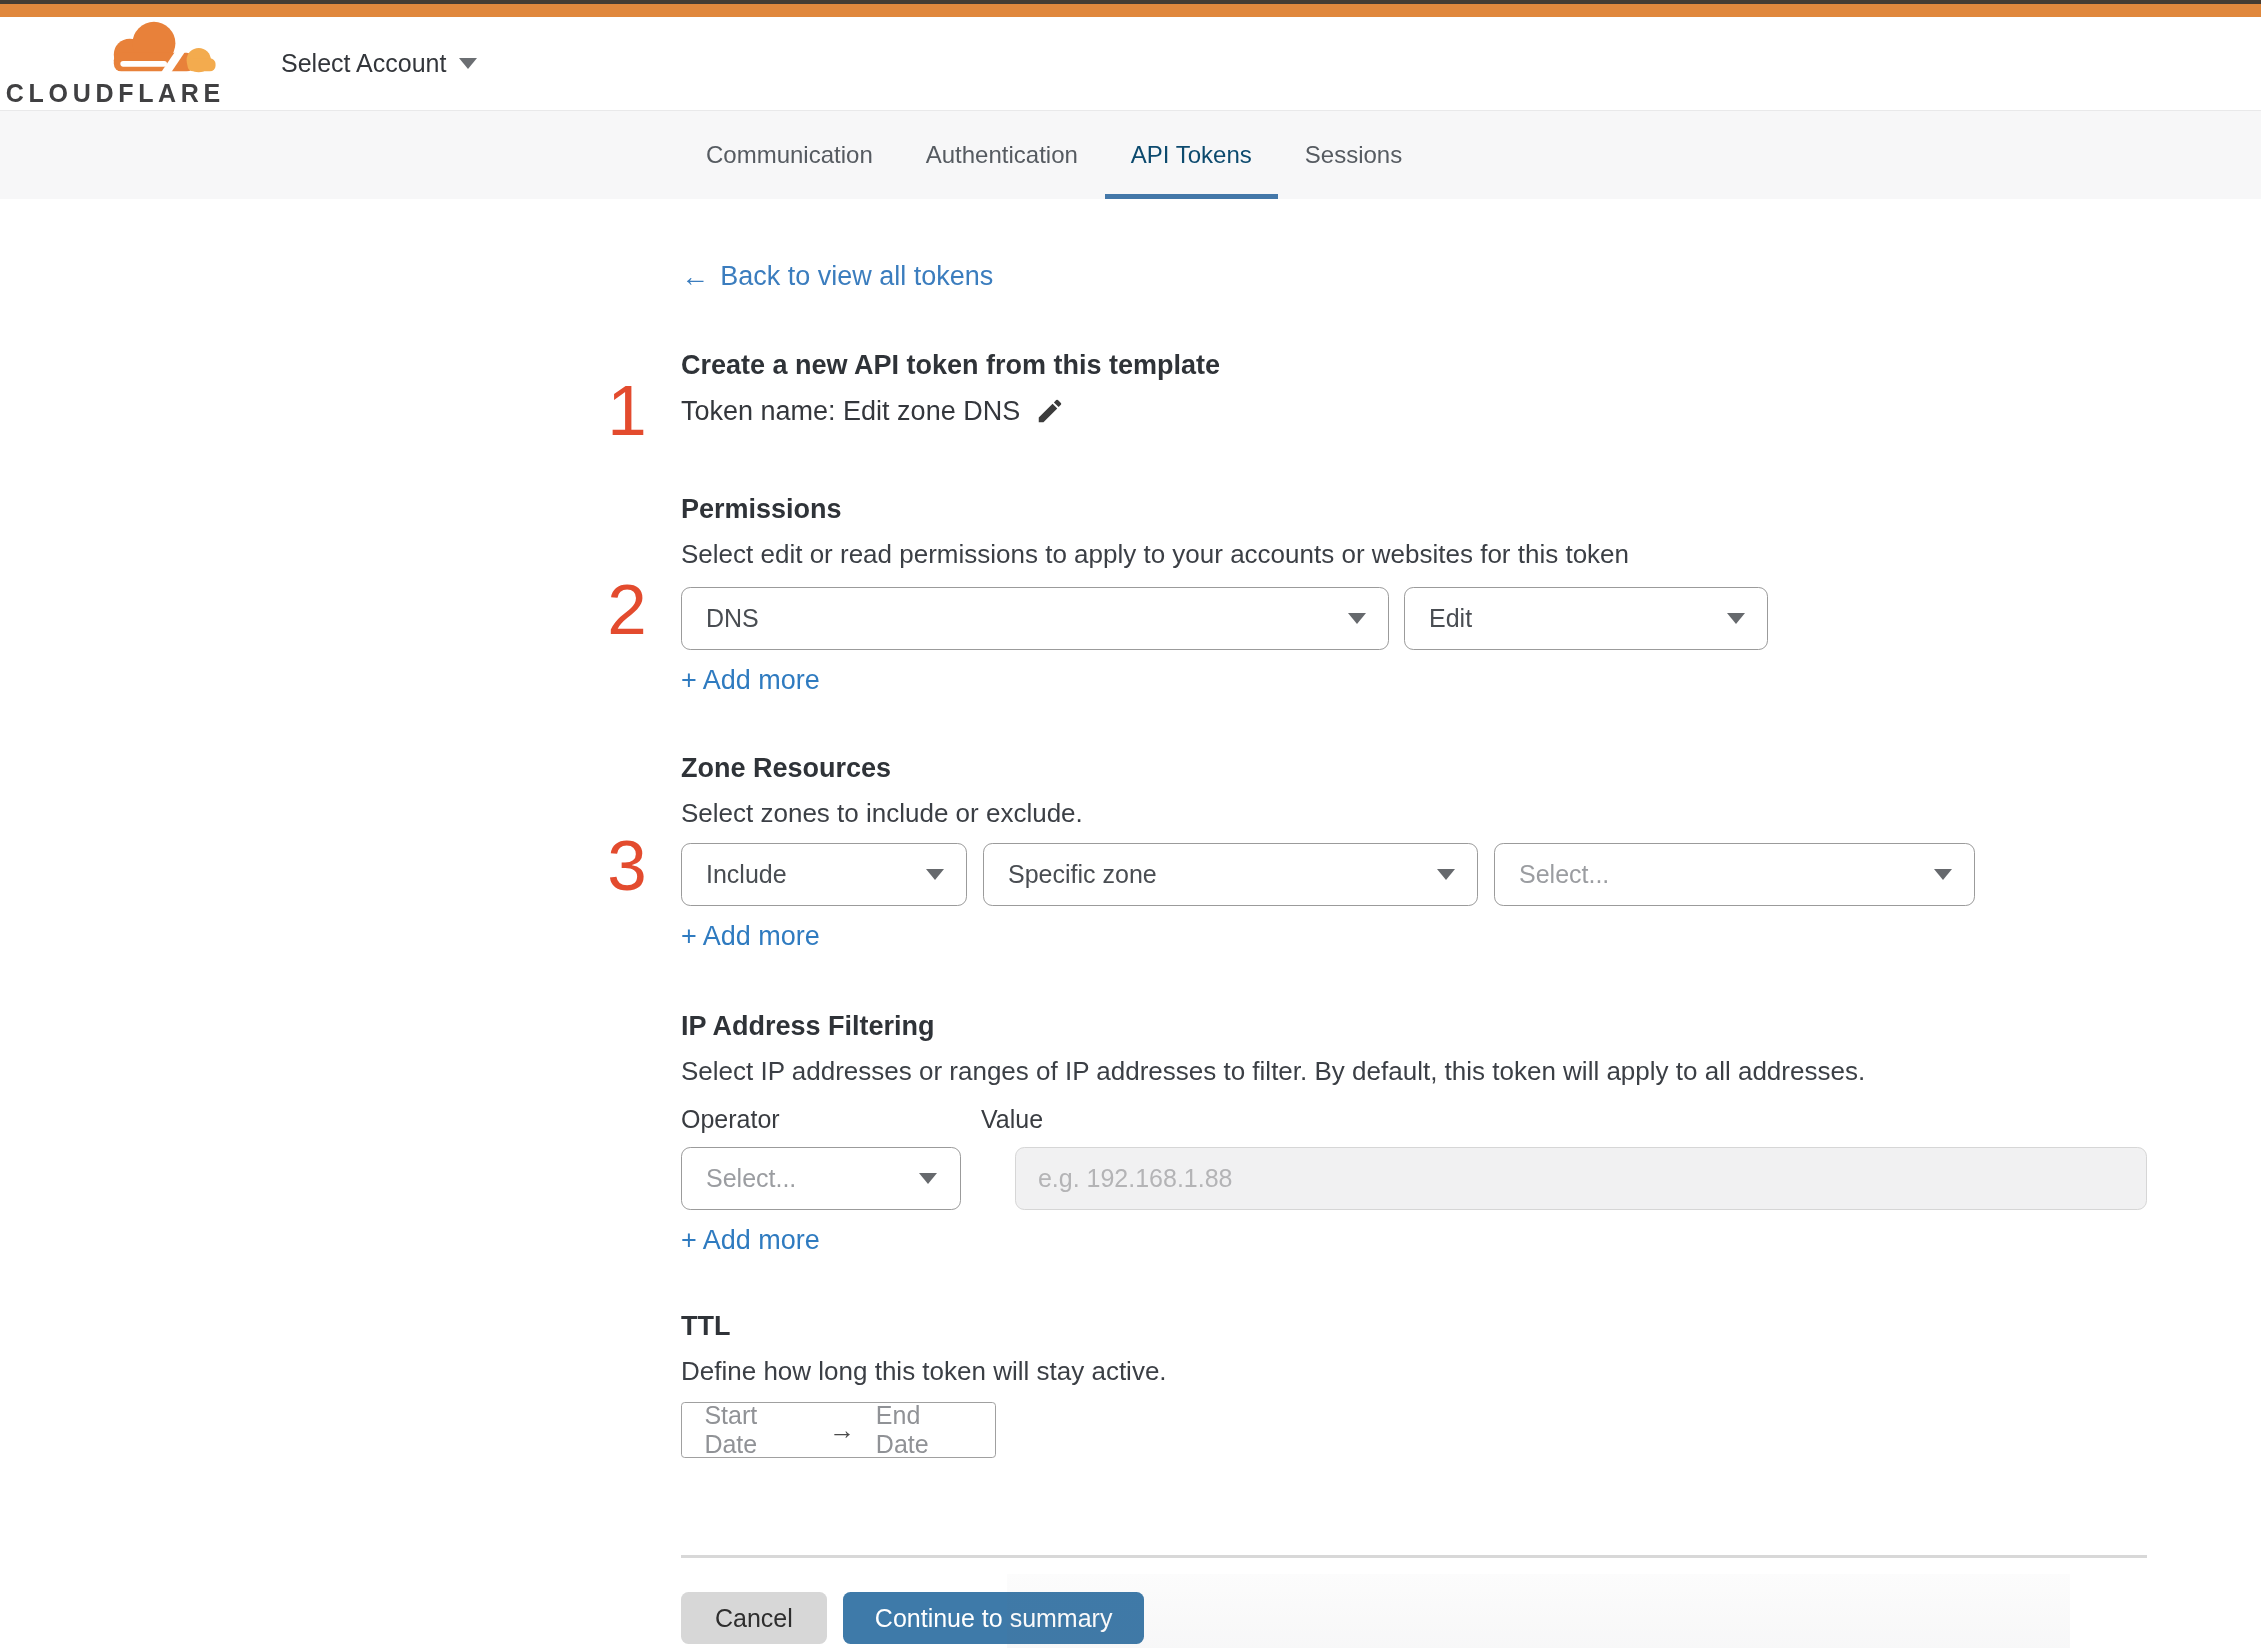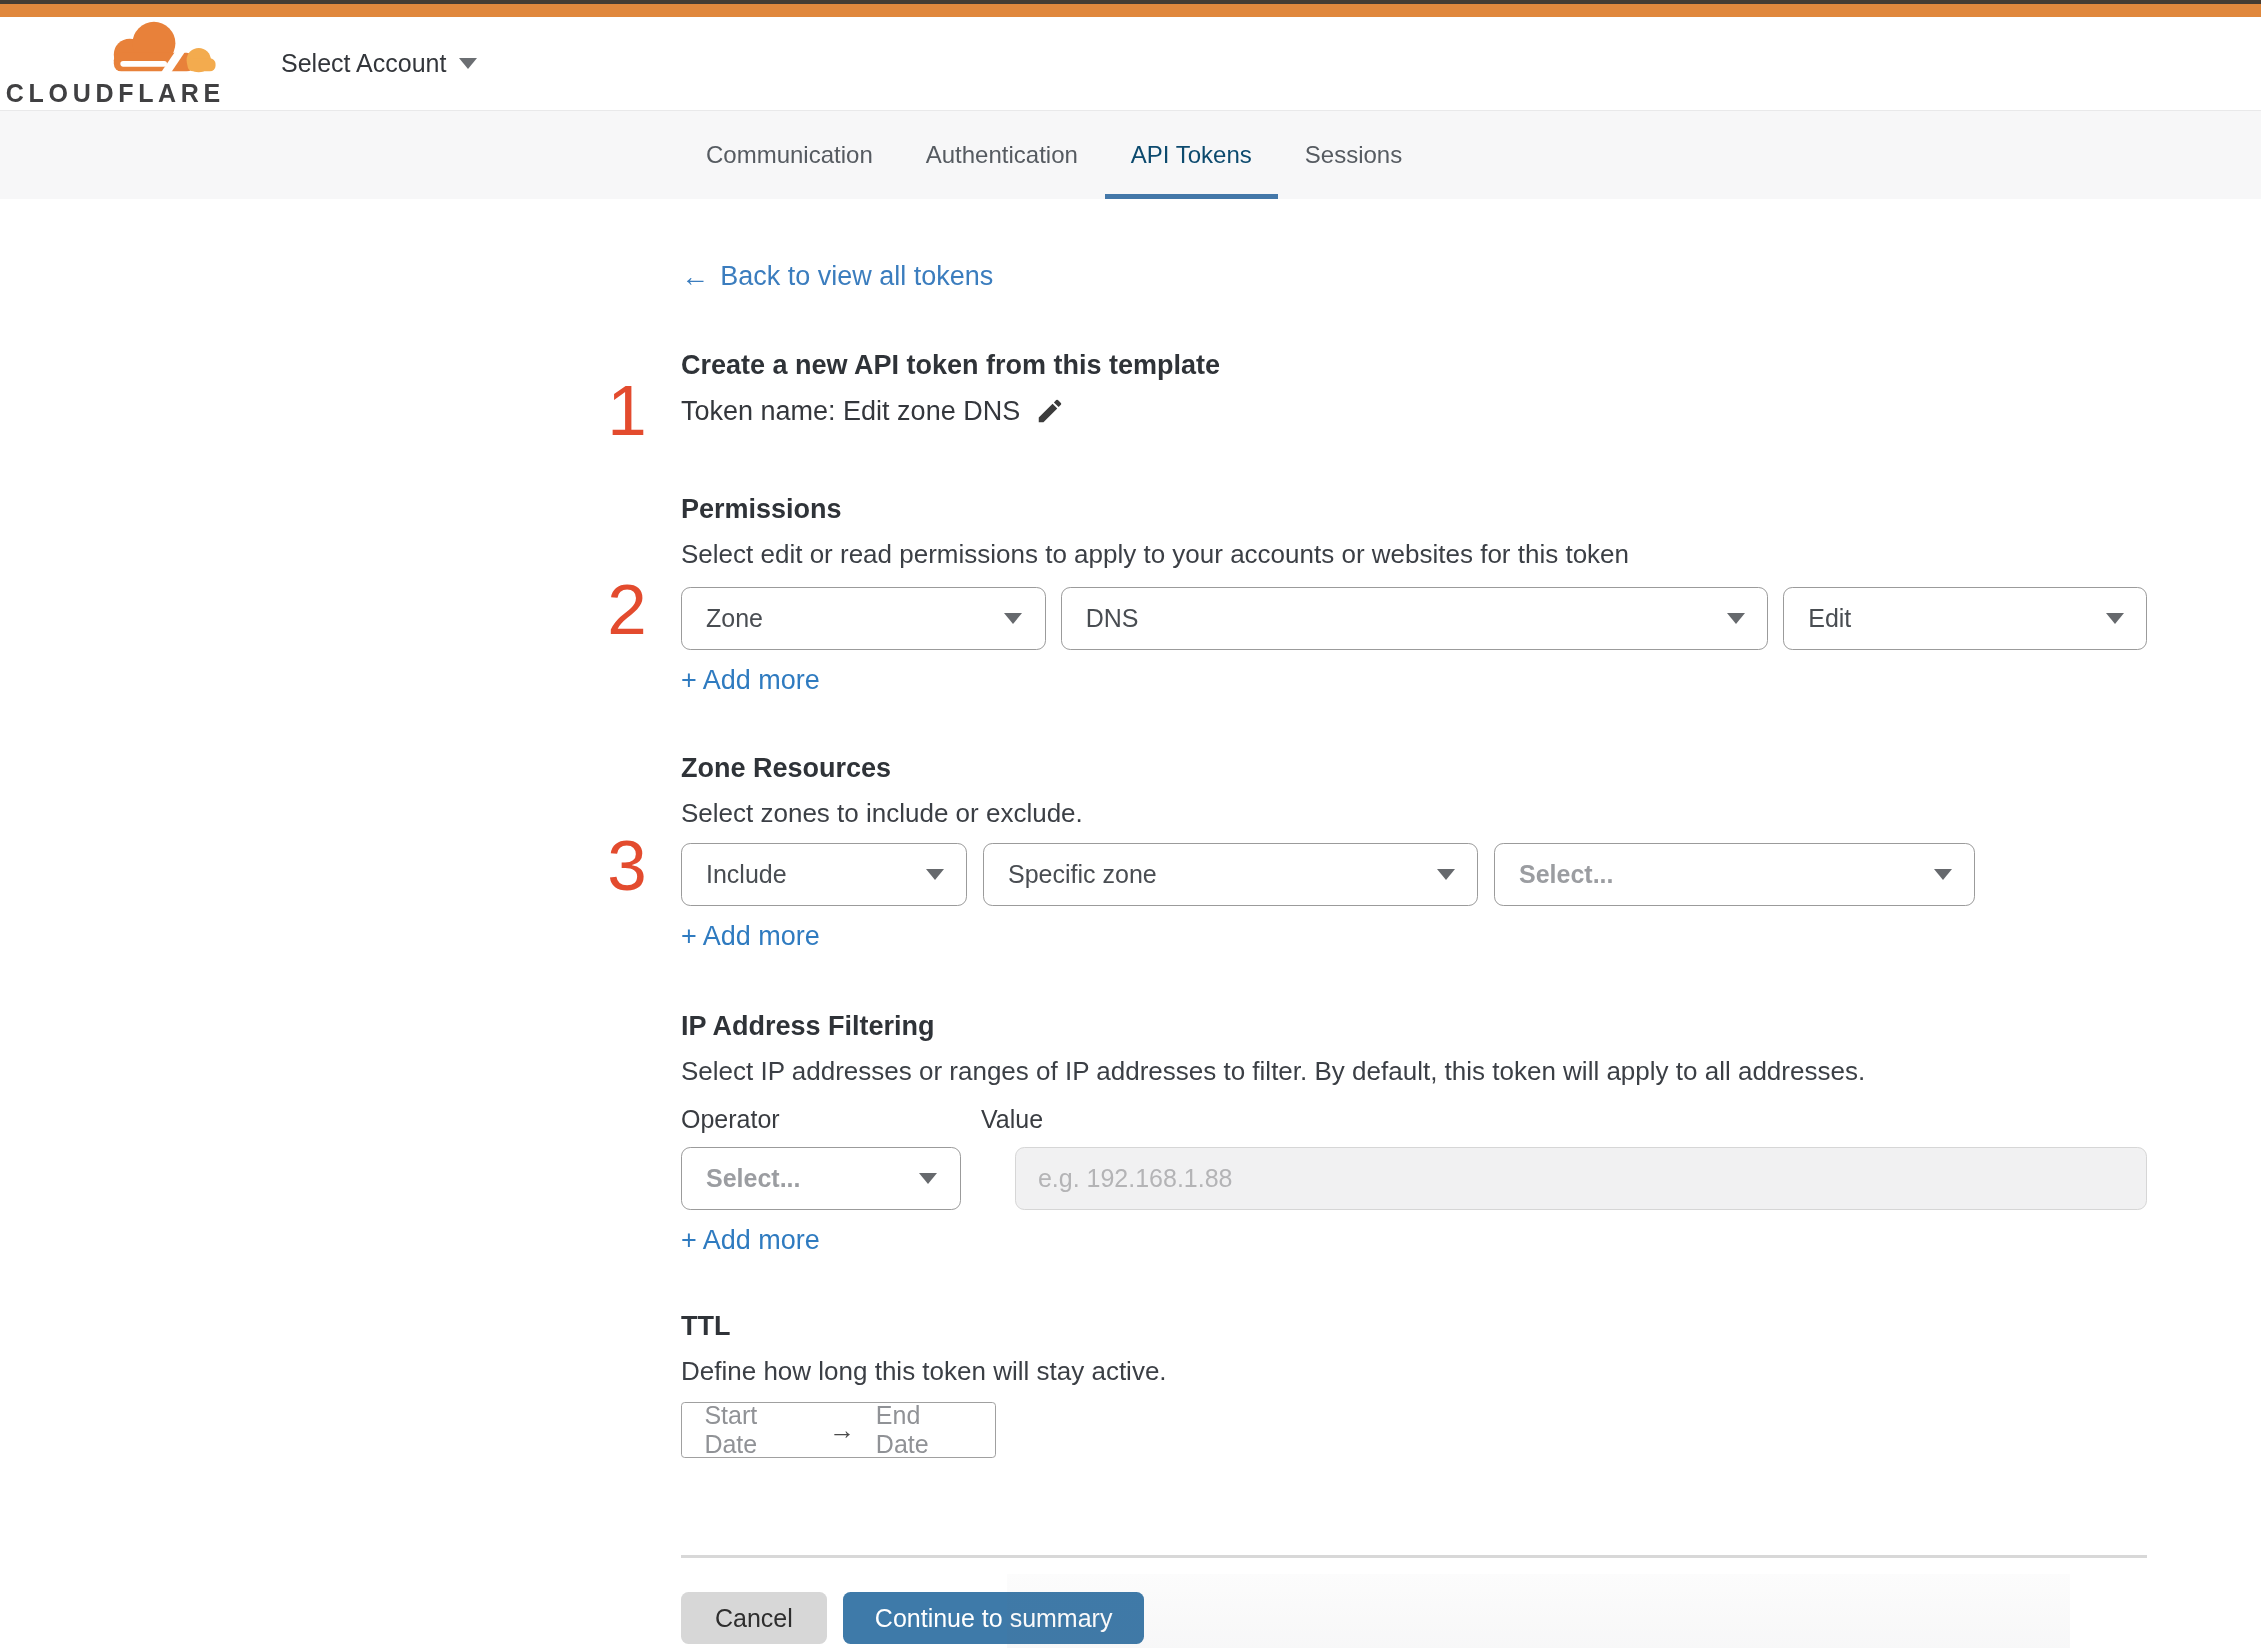--- a/index.html
+++ b/index.html
@@ -59,21 +59,21 @@
 
   .ctrl-row { display:flex; margin-top:17px; }
   .zone-res .ctrl-row { margin-top:14px; }
   .ip-sec  .ctrl-row { margin-top:13px; }
 
   .select { height:63px; border:1.9px solid #9b9b9b; border-radius:9.3px; background:#fff;
             display:flex; align-items:center; justify-content:space-between;
             padding:0 22.4px 0 24px; font-size:25px; color:#494d52; cursor:pointer; }
   .select .sel-caret { width:0; height:0; border-left:9.3px solid transparent;
             border-right:9.3px solid transparent; border-top:11.2px solid #66696d; }
-  .select.placeholder { color:#9b9da1;font-weight:bold; }
+  .select.placeholder { color:#9b9da1; }
 
   .add-more { margin-top:15px; font-size:27px; color:#2f7bc0; cursor:pointer; display:inline-block; }
 
   .labels-row { display:flex; margin-top:18.6px; font-size:25px; color:#393c41; }
 
   .text-input { height:63px; border:1.9px solid #d6d6d6; border-radius:9.3px; background:#f1f1f2;
                 font-size:25px; color:#4a4a4a; padding:0 22.4px; font-family:inherit;margin-left:40px; }
   .text-input::placeholder { color:#b4b4b6; }
 
   .date-box { margin-top:15px; width:315px; height:56px; border:1.9px solid #a0a0a0; border-radius:3.7px;
@@ -147,24 +147,20 @@
           <path d="M3 17.25V21h3.75L17.81 9.94l-3.75-3.75L3 17.25zM20.71 7.04c.39-.39.39-1.02 0-1.41l-2.34-2.34a.996.996 0 0 0-1.41 0l-1.83 1.83 3.75 3.75 1.83-1.83z"></path>
         </svg>
       </span>
     </div>
   </div>
 
   <div class="permissions">
     <h2 class="sec">Permissions</h2>
     <p class="section-p">Select edit or read permissions to apply to your accounts or websites for this token</p>
     <div class="ctrl-row" style="gap:15px;">
-      <div class="select" style="width:365px;">
-        <span>Zone</span>
-        <span class="sel-caret"></span>
-      </div>
       <div class="select" style="width:708px;">
         <span>DNS</span>
         <span class="sel-caret"></span>
       </div>
       <div class="select" style="width:364px;">
         <span>Edit</span>
         <span class="sel-caret"></span>
       </div>
     </div>
     <div class="add-more">+ Add more</div>

